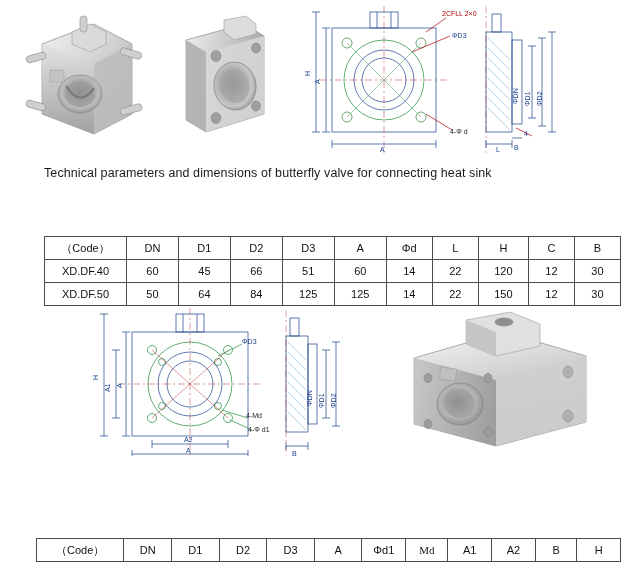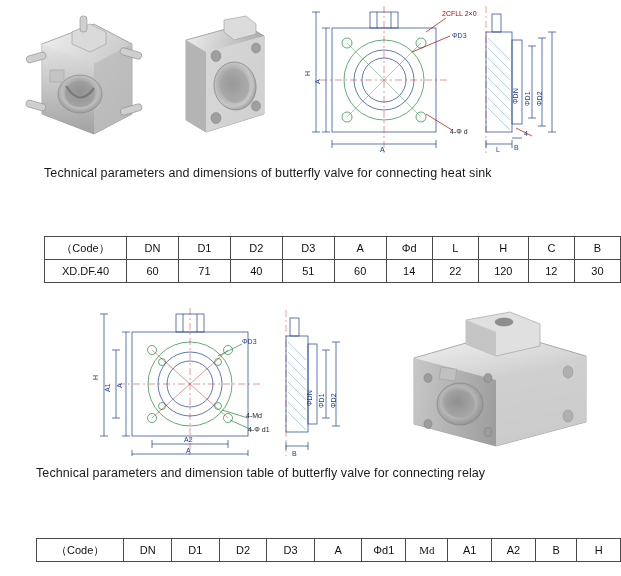--- a/index.html
+++ b/index.html
@@ -254,27 +254,40 @@
           <td style="width:46px;">L</td>
           <td style="width:50px;">H</td>
           <td style="width:46px;">C</td>
           <td style="width:46px;">B</td>
         </tr>
       </thead>
       <tbody>
         <tr>
           <td>XD.DF.40</td>
           <td>60</td>
-          <td>71</td>
-          <td>40</td>
+          <td>45</td>
+          <td>66</td>
           <td>51</td>
           <td>60</td>
           <td>14</td>
           <td>22</td>
           <td>120</td>
+          <td>12</td>
+          <td>30</td>
+        </tr>
+        <tr>
+          <td>XD.DF.50</td>
+          <td>50</td>
+          <td>64</td>
+          <td>84</td>
+          <td>125</td>
+          <td>125</td>
+          <td>14</td>
+          <td>22</td>
+          <td>150</td>
           <td>12</td>
           <td>30</td>
         </tr>
       </tbody>
     </table>
   </div>
 
   <div class="imgrow" style="left:0;top:300px;width:621px;height:158px;">
 
     <div class="drawing" style="left:90px;top:6px;width:300px;height:150px;">
@@ -405,21 +418,20 @@
         <g fill="#b0b0b0" stroke="#8a8a8a" stroke-width="0.5">
           <ellipse cx="168" cy="60" rx="5" ry="6"></ellipse>
           <ellipse cx="168" cy="104" rx="5" ry="6"></ellipse>
         </g>
 
         <rect x="40" y="56" width="16" height="12" fill="#c0c0c0" stroke="#9a9a9a" stroke-width="0.5" transform="rotate(8 48 62)"></rect>
       </svg>
     </div>
   </div>
 
-  <div class="section-caption" style="position:absolute;left:36px;top:466px;">Technical parameters and dimension table of butterfly valve for connecting relay</div>
 
   <div style="position:absolute;left:36px;top:490px;">
     <table class="spec" id="table2">
       <thead>
         <tr>
           <td style="width:88px;">（Code）</td>
           <td style="width:48px;">DN</td>
           <td style="width:48px;">D1</td>
           <td style="width:48px;">D2</td>
           <td style="width:48px;">D3</td>

